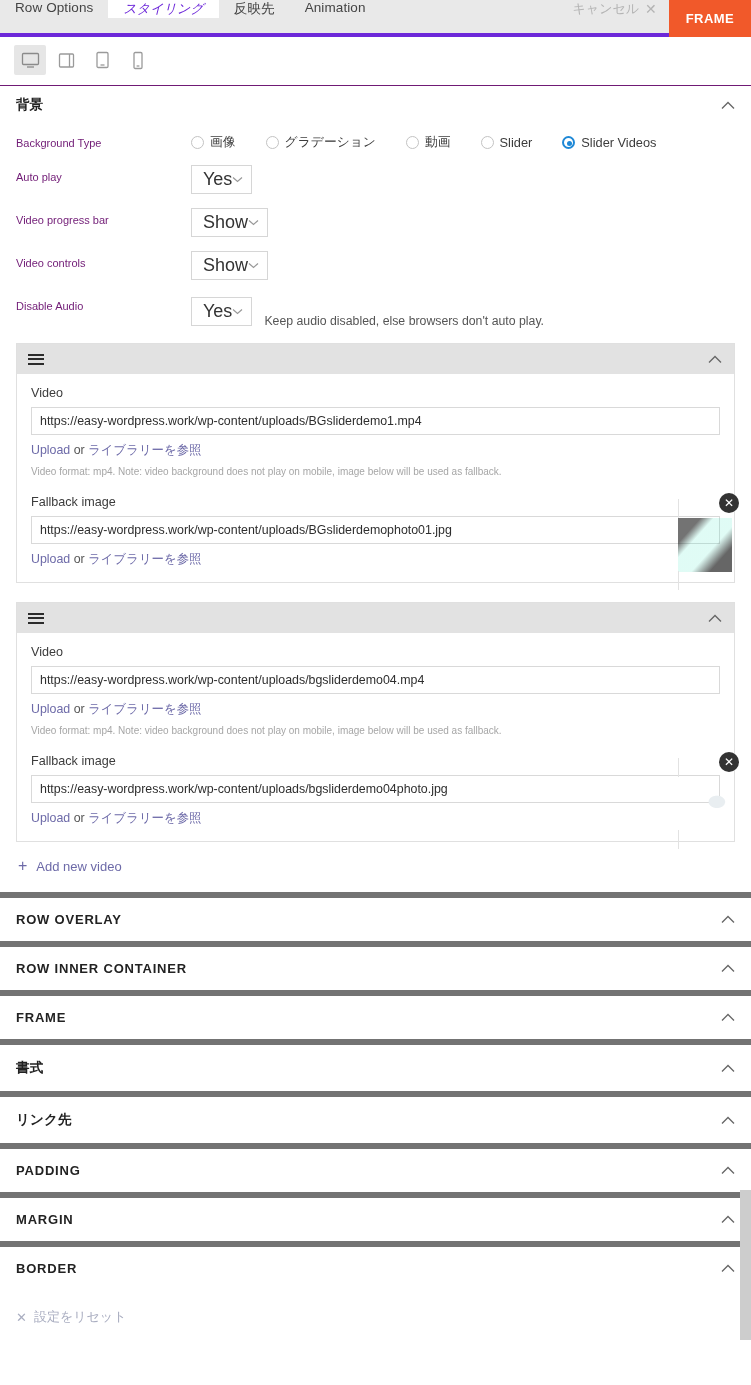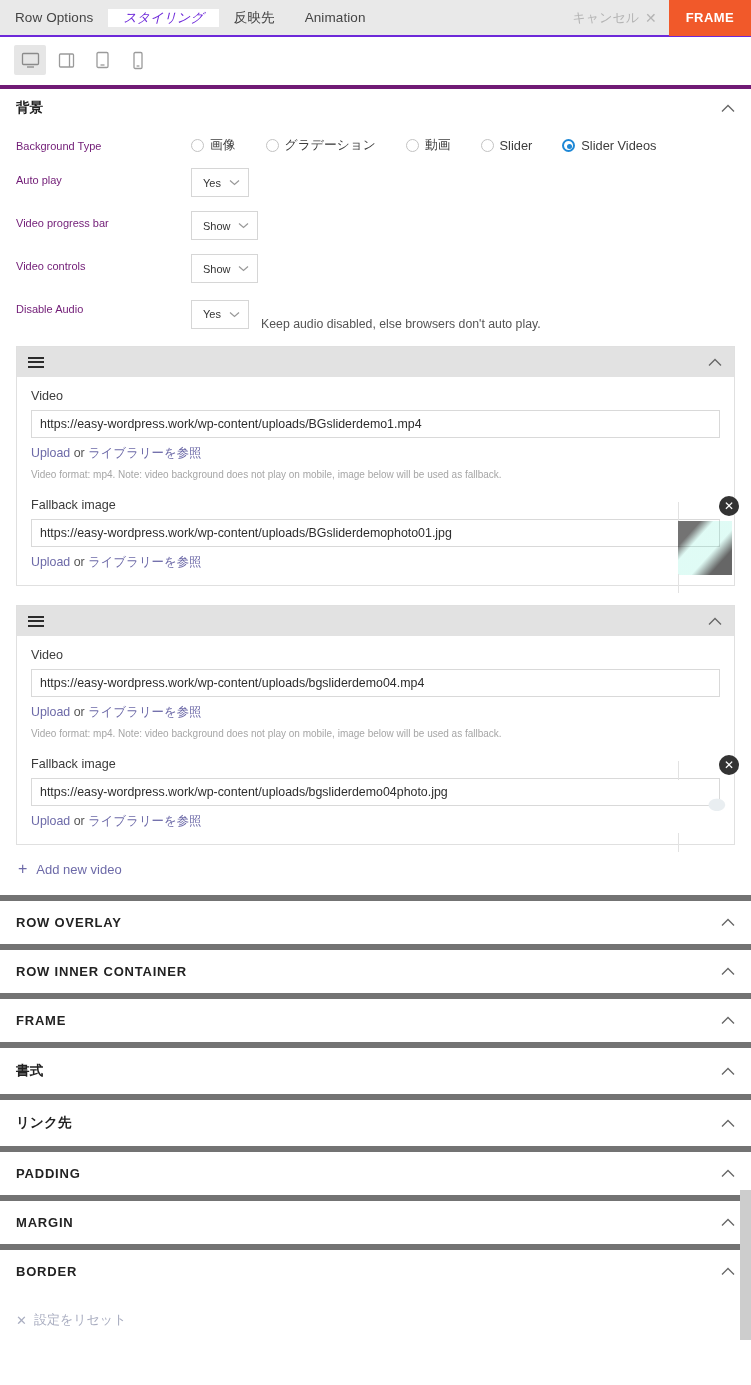--- a/index.html
+++ b/index.html
@@ -10,22 +10,22 @@
     font-family: "Liberation Sans", "DejaVu Sans", sans-serif;
     -webkit-font-smoothing: antialiased;
   }
   .app { width: 751px; height: 1385px; position: relative; overflow: hidden; background:#fff; }
 
   
   .tabbar {
     height: 37px;
     background: #e9e9e9;
     display: flex;
-    align-items: center;
-    border-bottom: 2px solid #6d28d9;
+    align-items: flex-start;
+    border-bottom: 4px solid #6d28d9;
     position: relative;
   }
   .tab {
     display: flex; align-items: center;
     padding: 0 15px;
     font-size: 13.5px;
     color: #444;
     cursor: pointer;
     white-space: nowrap;
     letter-spacing: .1px;
@@ -76,21 +76,21 @@
   }
   .device-btn.active { background: #e6e6e6; }
   .device-btn svg { display:block; }
 
   
   .sec-head {
     display: flex; align-items: center; justify-content: space-between;
     padding: 10px 16px;
     border-top: 1px solid #ececec;
   }
-  .sec-head.first { border-top: 4px solid #701a75; }
+  .sec-head.first { border-top: 1px solid #701a75; }
   .sec-title-ja {
     font-size: 13.5px; font-weight: bold; color: #222;
   }
   .chev {
     width: 14px; height: 9px;
     color: #666;
     flex: 0 0 auto;
   }
   .chev svg { display:block; }
 
@@ -142,24 +142,23 @@
   }
 
   
   .sel {
     display: inline-flex; align-items: center; justify-content: space-between;
     border: 1px solid #d6d6d6;
     background: #fff;
     height: 29px;
     min-width: 58px;
     padding: 0 8px 0 11px;
-    font-size: 11px;
+    font-size: 18px;
     color: #333;
     cursor: pointer;
-    gap: 7px;
   }
   .sel-caret { color:#999; display:flex; }
   .hint {
     font-size: 12.3px;
     color: #555;
     margin-left: 12px;
     white-space: nowrap;
     margin-top: 20px;
   }
 

